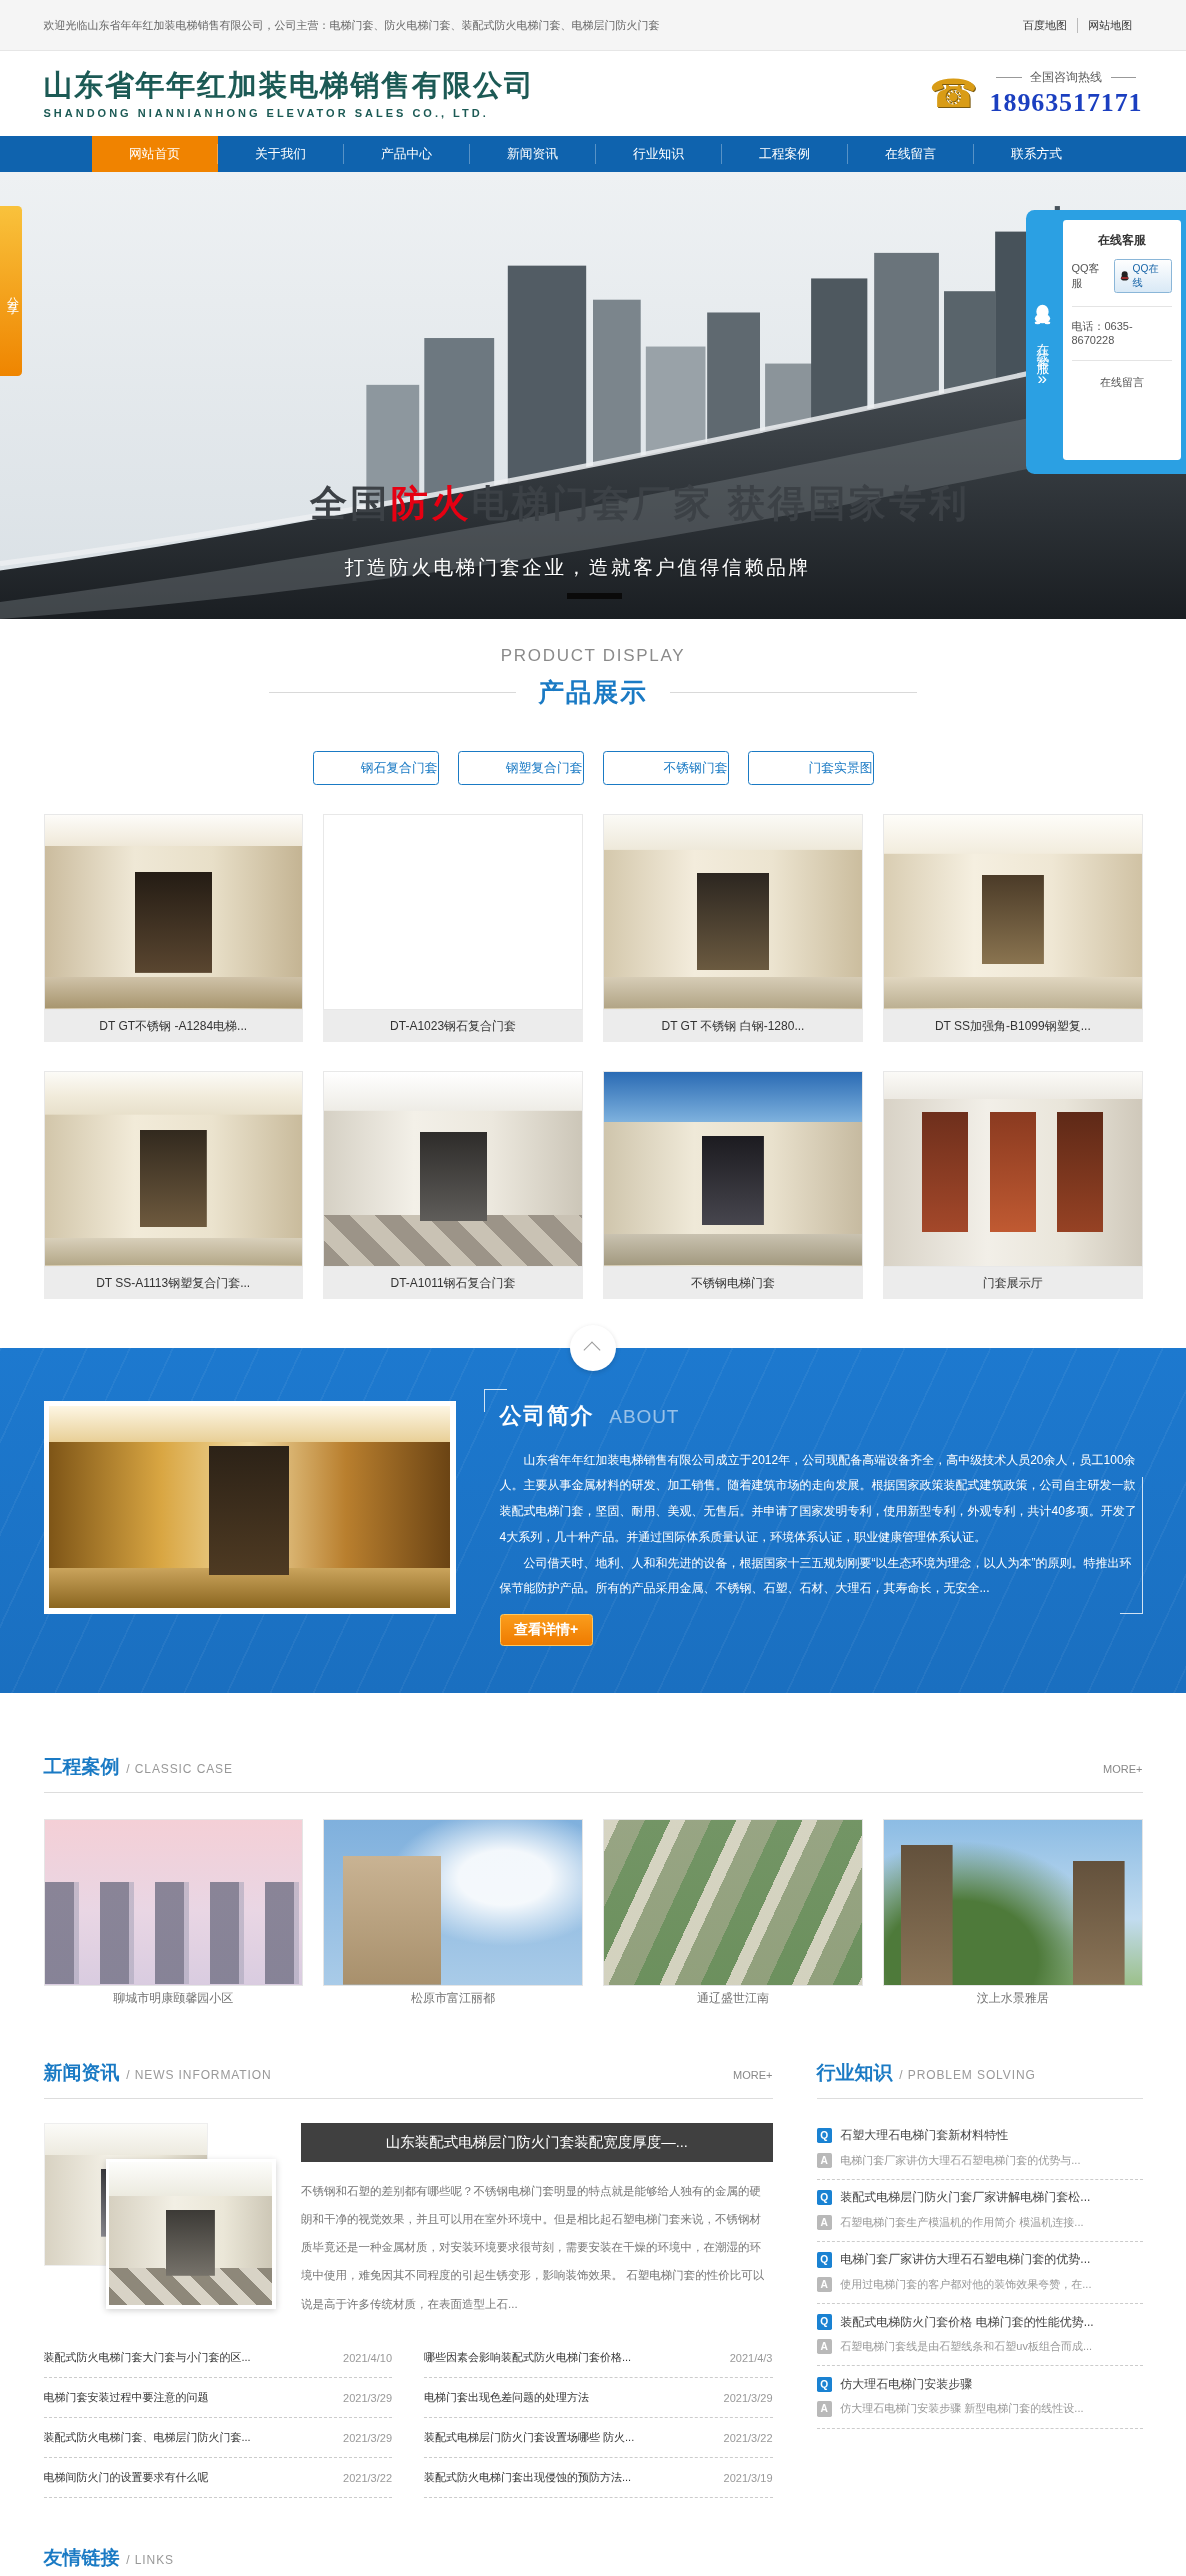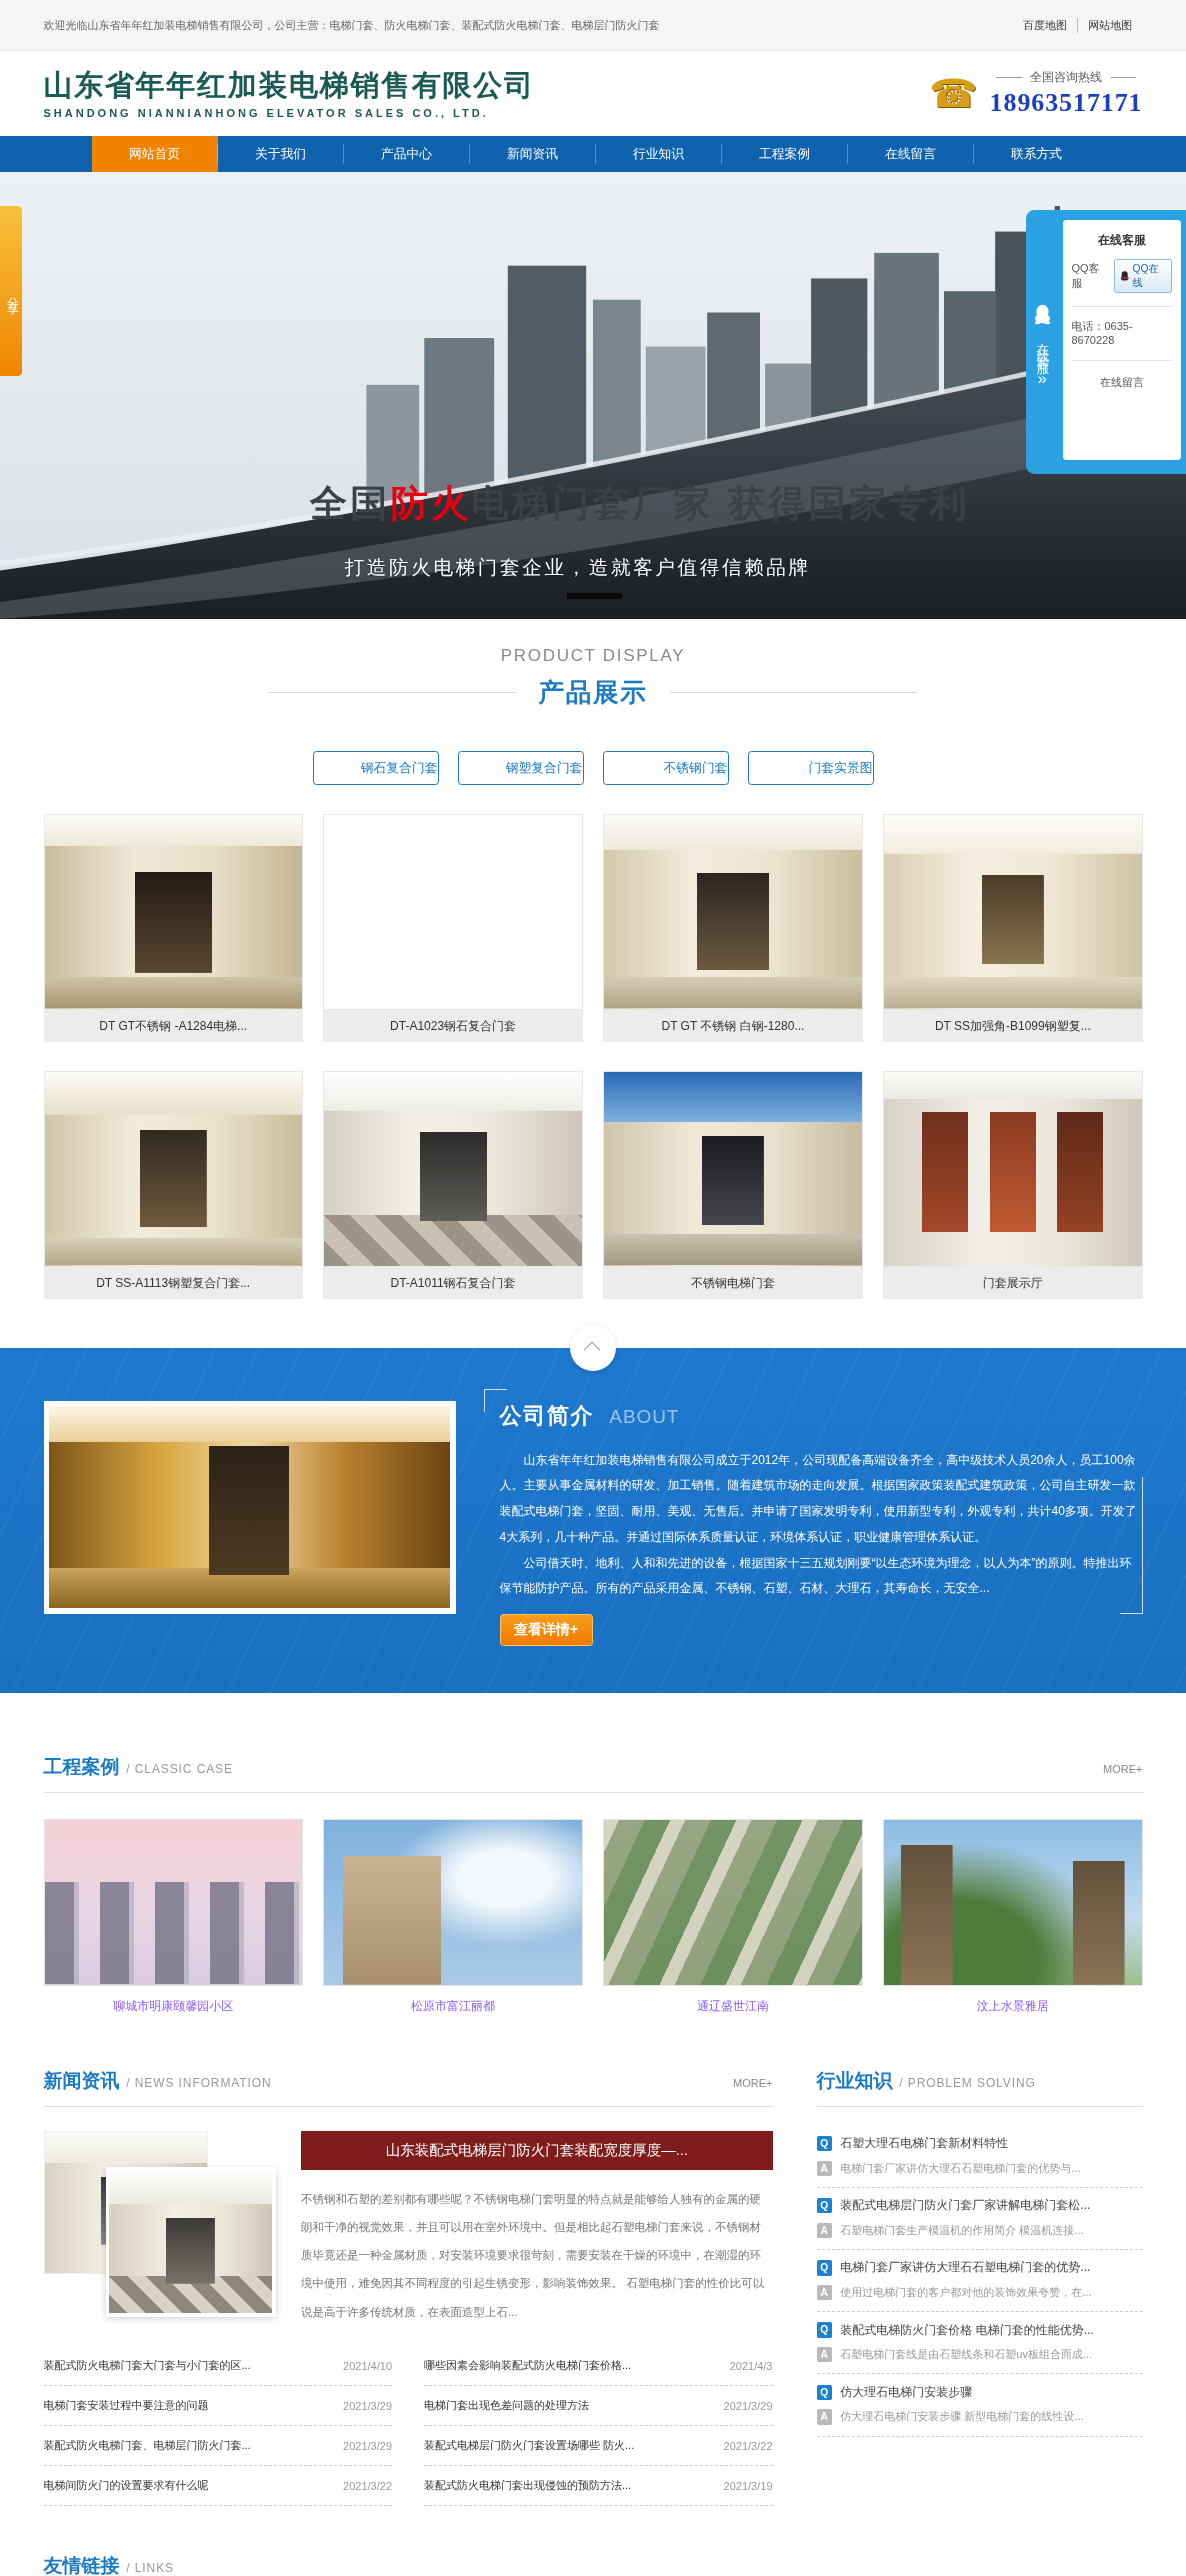--- a/index.html
+++ b/index.html
@@ -137,21 +137,21 @@
   .about-title .en{font-weight:normal;color:rgba(255,255,255,.55);font-size:19px;letter-spacing:0.9px;margin-left:15px}
   .about-p{margin-top:17px;font-size:12px;line-height:2.15;text-indent:2em}
   .about-p + .about-p{margin-top:0}
   .more-btn{display:inline-block;margin-top:12px;padding:6px 13.6px;background:linear-gradient(#fa9d1c,#ef7b00);border:1.7px solid #ffc85e;border-radius:3.4px;color:#fff;font-size:14px;font-weight:bold;cursor:pointer;text-decoration:none}
 
   
   .cases{padding-top:61px}
   .case-grid{margin-top:25.6px;display:grid;grid-template-columns:repeat(4,1fr);gap:20.5px}
   .case-item{cursor:pointer}
   .case-img{height:167px;border:0.9px solid #e5e5e5}
-  .case-cap{text-align:center;font-size:12px;color:#8b5cf6;margin-top:12px}
+  .case-cap{text-align:center;font-size:12px;color:#737373;margin-top:4px}
   .c1{background:
     repeating-linear-gradient(90deg,rgba(120,118,138,.85) 0 29px,rgba(170,166,186,.6) 29px 34px,transparent 34px 55px) 0 100%/100% 62% no-repeat,
     linear-gradient(#f4cfd6,#e9d6e4 55%,#d9cce0)}
   .c2{background:
     linear-gradient(#c9b393,#a8906c) 12% 100%/38% 78% no-repeat,
     radial-gradient(ellipse at 70% 35%,rgba(255,255,255,.9) 0 18%,transparent 45%),
     linear-gradient(#7fb0dd,#a9cbe8)}
   .c3{background:
     repeating-linear-gradient(115deg,rgba(220,215,200,.9) 0 13.6px,rgba(150,160,130,.8) 13.6px 37px,rgba(104,140,92,.8) 37px 60px),
     linear-gradient(#9fb98a,#7da064)}
@@ -172,21 +172,21 @@
     linear-gradient(#3a3a3e,#8a8a90) 50% 62%/30% 48% no-repeat,
     linear-gradient(#fbfbf8,#edeadf) 0 0/100% 22% no-repeat,
     linear-gradient(90deg,#d8d2c2,#f3f0e6 40%,#ece8da 70%,#cfc9b8)}
   .feat-img2{position:absolute;right:0;bottom:0;width:170px;height:150px;background:#fff;padding:3.4px;box-shadow:0 1.7px 6.8px rgba(0,0,0,.2)}
   .feat-img2-in{width:100%;height:100%;background:
     linear-gradient(#3c3a36,#76726a) 50% 62%/30% 46% no-repeat,
     linear-gradient(#fdfdfb,#eceadf) 0 0/100% 24% no-repeat,
     linear-gradient(45deg,#8e887a 25%,#d8d3c6 25% 50%,#8e887a 50% 75%,#d8d3c6 75%) 0 100%/37px 37px repeat-x,
     linear-gradient(90deg,#d6d0c0,#f2efe4 40%,#ebe7d8 70%,#cdc7b6)}
   .feat-body{flex:1;min-width:0}
-  .feat-title{background:#7f1d1d;color:#fff;height:39px;line-height:39px;text-align:center;font-size:14.5px;padding:0 12px;cursor:pointer}
+  .feat-title{background:#404040;color:#fff;height:39px;line-height:39px;text-align:center;font-size:14.5px;padding:0 12px;cursor:pointer}
   .feat-excerpt{margin-top:15.3px;font-size:11.5px;color:#777;line-height:2.45}
   .news-list{margin-top:20.5px;display:grid;grid-template-columns:1fr 1fr;column-gap:32px}
   .news-row{display:flex;align-items:center;height:40px;border-bottom:0.9px dashed #ccc;cursor:pointer;min-width:0}
   .news-row-title{flex:1;min-width:0;font-size:11px;color:#333}
   .news-row-date{font-size:11px;color:#999;margin-left:12px;flex:none}
   .qa-list{margin-top:19px}
   .qa-item{padding:9.4px 0 11px;border-bottom:0.9px dashed #ccc}
   .qa-row{display:flex;align-items:center;gap:8.5px;min-width:0}
   .qa-row + .qa-row{margin-top:8.5px}
   .qa-icon{width:15.3px;height:15.3px;border-radius:1.7px;color:#fff;font-size:10.2px;font-weight:bold;text-align:center;line-height:15.3px;flex:none}

